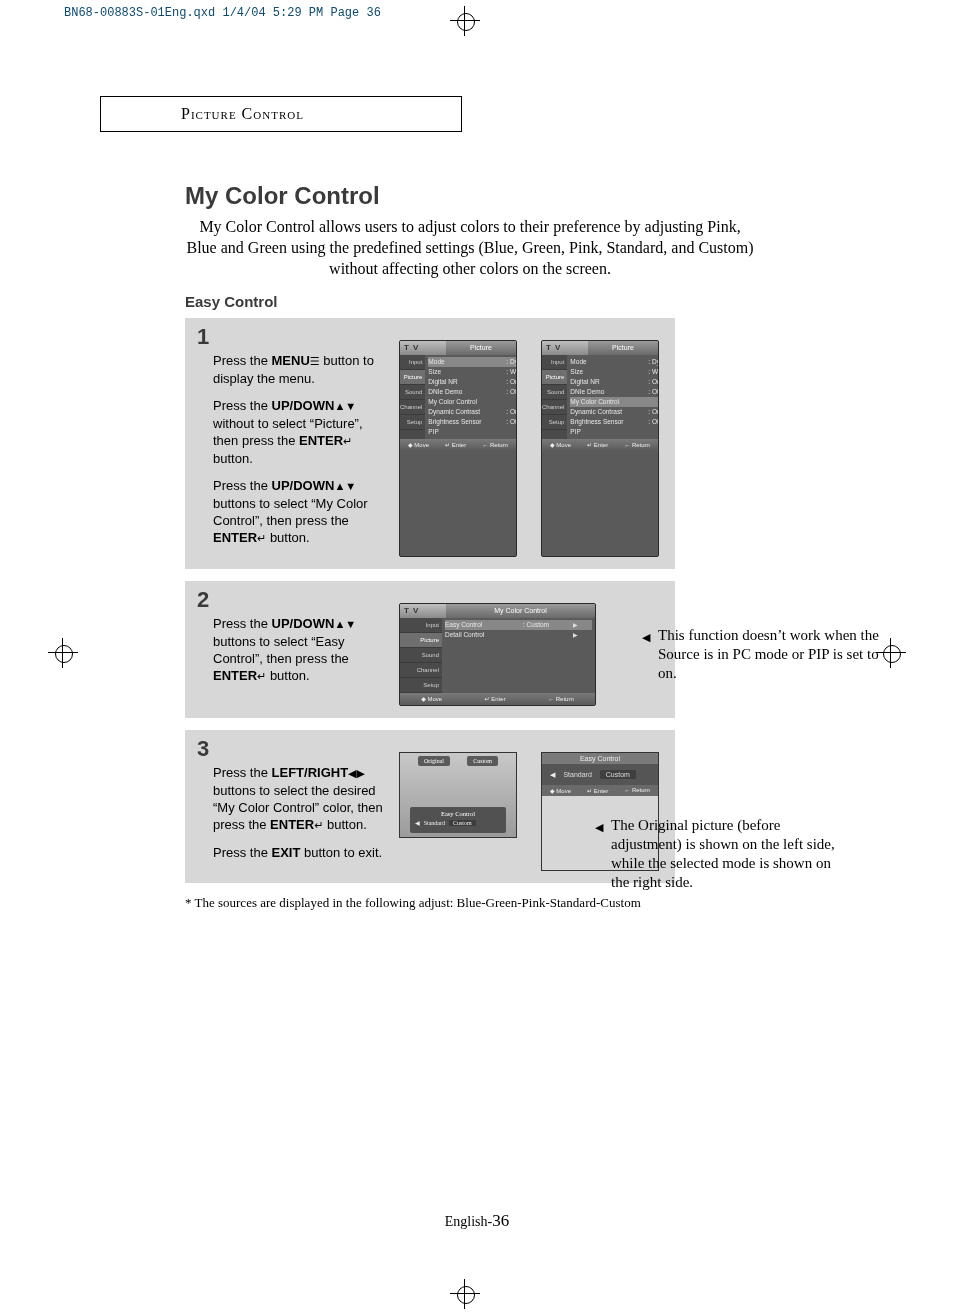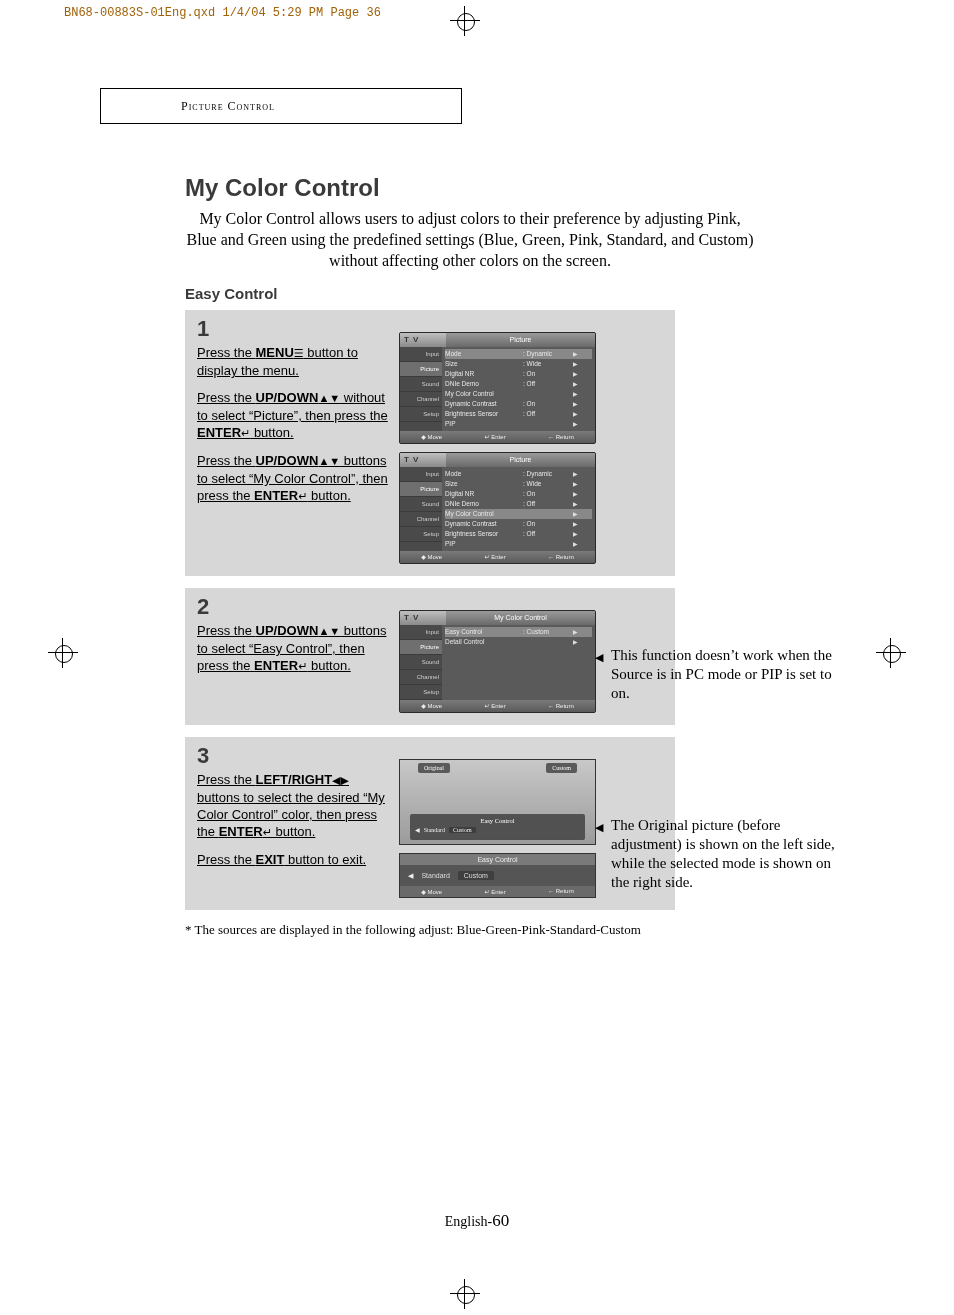--- a/index.html
+++ b/index.html
@@ -14,21 +14,21 @@
     width: 954px;
     height: 1315px;
     position: relative;
     box-sizing: border-box;
   }
   .print-slug {
     position: absolute;
     top: 6px;
     left: 64px;
     font: 12px/14px "Courier New", monospace;
-    color: #a16207;
+    color: #0c4a6e;
   }
   .crop-top {
     position: absolute;
     top: 6px;
     left: 450px;
     width: 30px; height: 30px;
   }
   .crop-top::before, .crop-top::after { content:""; position:absolute; background:#000; }
   .crop-top::before { left:14px; top:0; width:1px; height:30px; }
   .crop-top::after  { left:0; top:14px; width:30px; height:1px; }
@@ -63,23 +63,24 @@
     width: 760px;
   }
 
   .chapter-box {
     border: 1px solid #000;
     width: 280px;
     height: 34px;
     display:flex; align-items:center;
     padding-left: 80px;
     font-variant: small-caps;
-    font-size: 12px;
+    font-size: 16px;
     letter-spacing: 1px;
     font-family: "Times New Roman", serif;
+    margin-top: 8px;
   }
 
   h1.title {
     font-family: Helvetica, Arial, sans-serif;
     font-weight: 700;
     color: #3a3a3a;
     font-size: 24px;
     margin: 50px 0 6px 85px;
   }
   .lede {
@@ -107,25 +108,25 @@
   .step .textcol {
     width: 192px;
     font: 13px/17px Helvetica, Arial, sans-serif;
     color:#000;
   }
   .stepnum {
     font: 700 22px Helvetica, Arial, sans-serif;
     color:#3a3a3a;
     margin:0 0 2px 0;
   }
-  .instr { margin: 0 0 10px 0; text-decoration: underline; }
+  .instr { margin: 0 0 10px 16px; }
   .instr b { font-weight: 700; }
   .glyph { font-family: Arial, sans-serif; font-size: 11px; }
 
-  .scrcol { width: 260px; display:flex; flex-direction:column; gap:8px; padding-top:16px;}
+  .scrcol { width: 260px; display:flex; flex-direction:row; gap:24px; padding-top:16px;}
 
   
   .osd {
     width: 195px;
     background: #5a5a5a;
     border: 1px solid #2a2a2a;
     border-radius: 2px;
     font: 7px/10px Helvetica, Arial, sans-serif;
     color:#ddd;
     overflow:hidden;
@@ -172,21 +173,21 @@
     display:flex;align-items:center;justify-content:space-around;
     font-size:6px;color:#eee;
   }
 
   .notes {
     position:absolute;
     left: 595px;
     width: 240px;
     font: 15px/19px "Times New Roman", serif;
   }
-  .notes.n1 { top: 646px; }
+  .notes.n1 { top: 626px; padding-left: 47px; }
   .notes.n2 { top: 816px; }
   .note-item { position:relative; padding-left:16px; margin-bottom:14px;}
   .note-item::before {
     content: "\25C0";
     position:absolute; left:0; top:2px;
     font-size:11px;
   }
 
   .footnote {
     font: 13px/16px "Times New Roman", serif;
@@ -501,15 +502,15 @@
   </div>
 
   <div class="notes n1">
     <div class="note-item">This function doesn’t work when the Source is in PC mode or PIP is set to on.</div>
   </div>
   <div class="notes n2">
     <div class="note-item">The Original picture (before adjustment) is shown on the left side, while the selected mode is shown on the right side.</div>
   </div>
 
   <div class="pagenum">
-    <span>English-</span><span class="pn">60</span>
+    <span>English-</span><span class="pn">36</span>
   </div>
 </div>
 
 </body></html>

